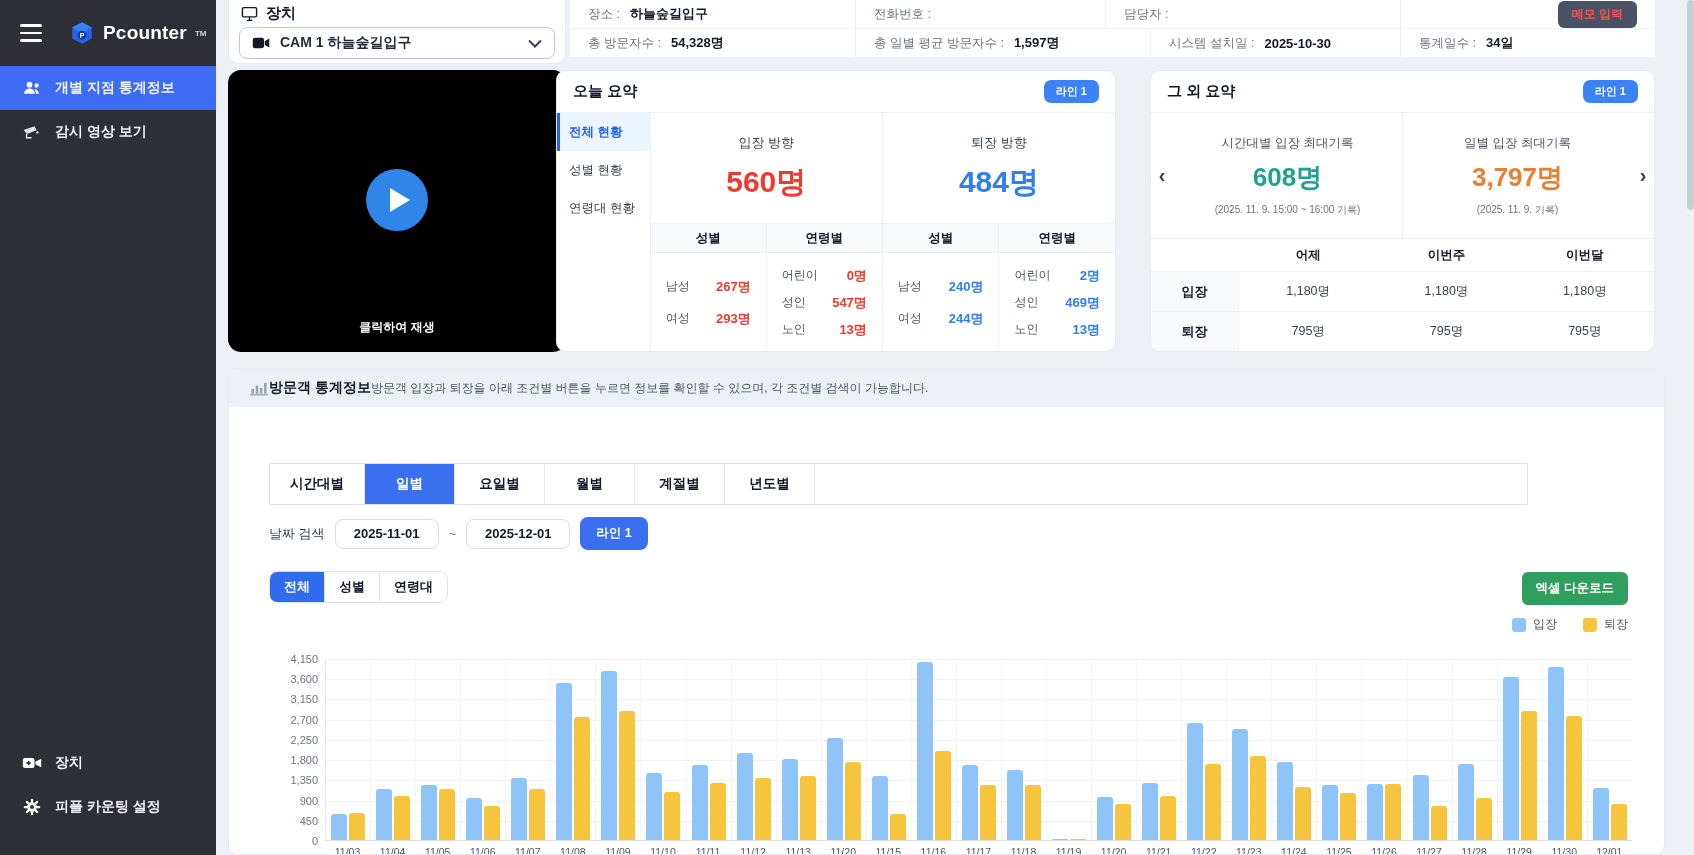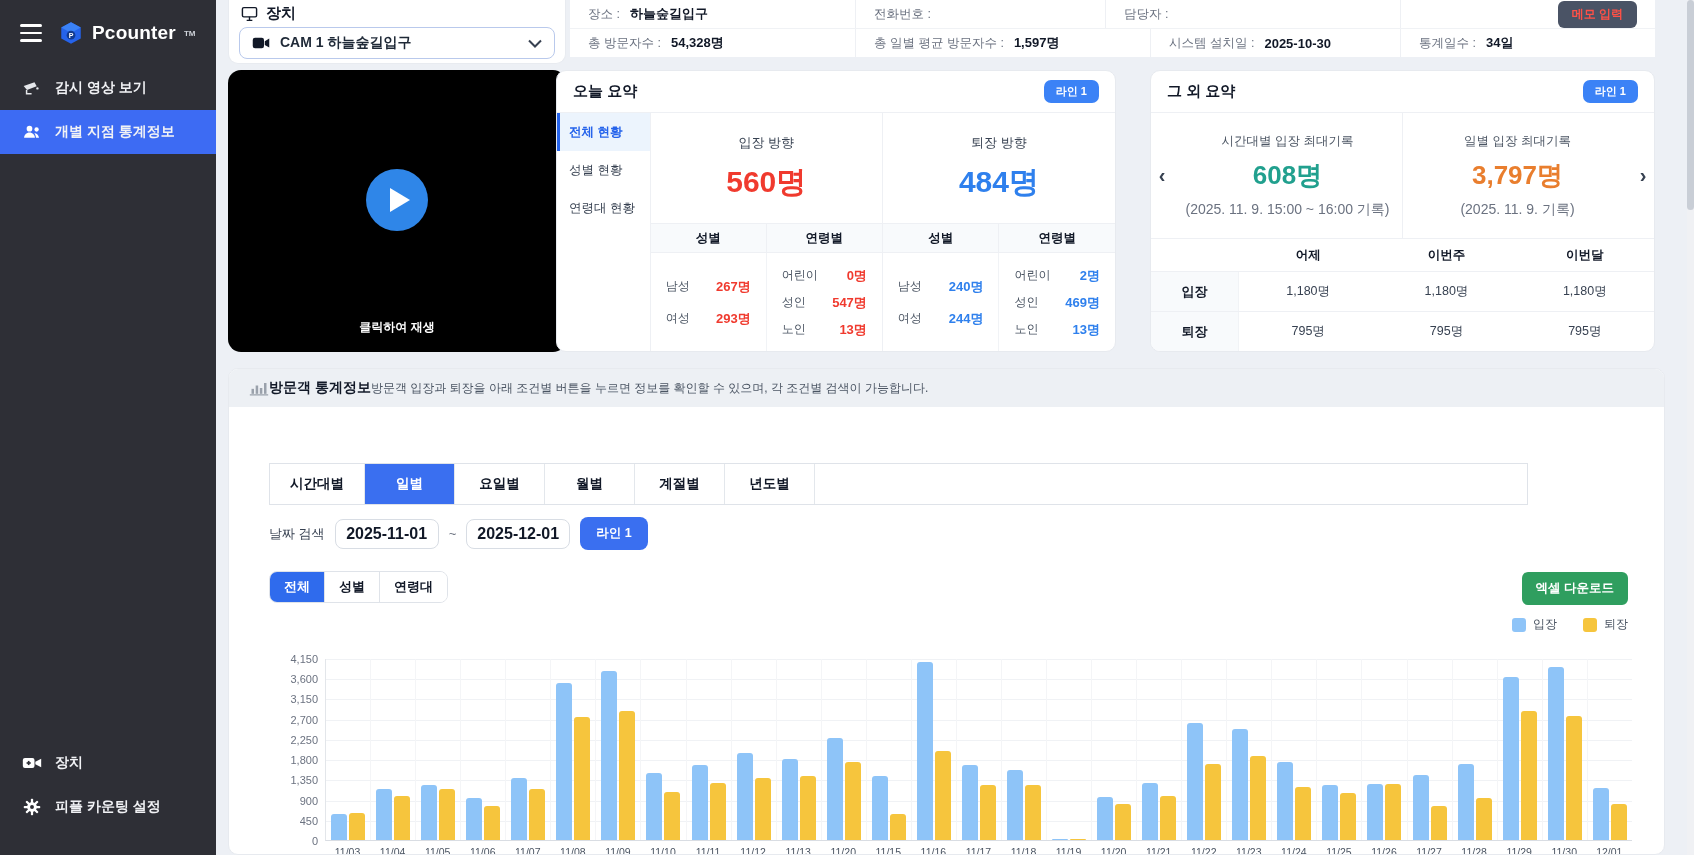--- a/index.html
+++ b/index.html
@@ -3,21 +3,21 @@
 <meta charset="utf-8">
 <style>
   * { margin:0; padding:0; box-sizing:border-box; }
   html,body { width:1694px; height:855px; }
   body {
     font-family:"Liberation Sans","DejaVu Sans",sans-serif;
     background:#edf0f5; position:relative; overflow:hidden; color:#111827;
   }
   
   .sidebar { position:absolute; left:0; top:0; width:216px; height:855px; background:#2e2f36; z-index:5; }
-  .sb-top { display:flex; align-items:center; gap:16px; padding:20px 0 20px 20px; }
+  .sb-top { display:flex; align-items:center; gap:27px; padding:20px 0 20px 20px; }
   .hamburger { width:22px; display:flex; flex-direction:column; gap:5px; cursor:pointer; }
   .hamburger span { display:block; height:2.5px; background:#fff; border-radius:2px; }
   .logo { display:flex; align-items:center; gap:8px; }
   .logo-text { color:#fff; font-size:19px; font-weight:bold; letter-spacing:.2px; }
   .logo-tm { color:#cfd3da; font-size:8px; vertical-align:super; font-weight:bold; }
   .sb-item { display:flex; align-items:center; gap:13px; height:44px; padding-left:22px;
     color:#f1f2f5; font-size:14px; font-weight:bold; cursor:pointer; }
   .sb-item.active { background:#3d6bf3; }
   .sb-bottom { position:absolute; bottom:26px; left:0; right:0; }
   .sb-icon { width:20px; display:flex; justify-content:center; }
@@ -78,21 +78,21 @@
   
   #other-card { left:1150px; top:70px; width:505px; height:282px; }
   .stats-row { height:126px; display:flex; border-bottom:1px solid #eef0f4; }
   .car-arrow { width:22px; display:flex; align-items:center; justify-content:center; font-size:20px;
     font-weight:bold; color:#374151; cursor:pointer; }
   .stat-cell { flex:1; display:flex; flex-direction:column; align-items:center; justify-content:center; gap:8px; }
   .stat-cell.first { border-right:1px solid #eef0f4; }
   .stat-label { font-size:12.5px; color:#4b5563; }
   .stat-value { font-size:26px; font-weight:bold; }
   .stat-value.teal { color:#21a08e; } .stat-value.orange { color:#e97e2e; }
-  .stat-sub { font-size:14px; color:#6b7280; }
+  .stat-sub { font-size:10px; color:#6b7280; }
   .ot-table { }
   .ot-head { display:flex; height:32px; }
   .ot-head .spacer { width:88px; }
   .ot-head .h { flex:1; display:flex; align-items:center; justify-content:center; font-size:12.5px; font-weight:bold; }
   .ot-row { display:flex; height:40px; border-top:1px solid #eef0f4; }
   .ot-row .lab { width:88px; background:#f8fafc; display:flex; align-items:center; justify-content:center;
     font-size:13px; font-weight:bold; border-right:1px solid #f1f3f6; }
   .ot-row .val { flex:1; display:flex; align-items:center; justify-content:center; font-size:12.5px; color:#374151; }
   
   #stats-card { left:228px; top:368px; width:1437px; height:487px; }
@@ -100,21 +100,21 @@
   .sec-title { font-size:14px; font-weight:bold; color:#111827; }
   .sec-desc { font-size:12px; color:#4b5563; }
   .tabs { margin:56px 0 0 40px; width:1259px; height:42px; display:flex; border:1px solid #dfe3e9; }
   .tab { width:90px; display:flex; align-items:center; justify-content:center; font-size:13.5px; font-weight:bold;
     color:#111827; border-right:1px solid #e3e7ec; background:#fff; cursor:pointer; }
   .tab.active { background:#3a6ff0; color:#fff; }
   .tab-fill { flex:1; background:#fff; }
   .date-row { margin:12px 0 0 40px; display:flex; align-items:center; gap:10px; }
   .date-label { font-size:13px; color:#374151; }
   .date-input { width:104px; height:30px; border:1px solid #d8dde4; border-radius:8px; text-align:center;
-    font-size:16px; font-weight:bold; color:#111827; font-family:inherit; background:#fff; }
+    font-size:13px; font-weight:bold; color:#111827; font-family:inherit; background:#fff; }
   .tilde { font-size:13px; color:#6b7280; }
   .line-btn { background:#3a6ff0; color:#fff; font-size:12.5px; font-weight:bold; border:none;
     padding:8px 16px; border-radius:8px; cursor:pointer; }
   .filter-row { margin:22px 40px 0 40px; display:flex; align-items:center; position:relative; height:30px; }
   .seg-group { display:flex; border:1px solid #dfe3e9; border-radius:8px; overflow:hidden; }
   .seg { padding:6px 14px; font-size:13px; font-weight:bold; color:#111827; background:#fff;
     border-right:1px solid #dfe3e9; cursor:pointer; }
   .seg:last-child { border-right:none; }
   .seg.active { background:#2f6bed; color:#fff; }
   .excel-btn { position:absolute; right:-4px; top:0; background:#2f9e5f; color:#fff; font-size:12.5px;
@@ -157,40 +157,40 @@
             <path d="M12 2l9 5v10l-9 5-9-5V7z" fill="#2563eb"></path>
             <path d="M12 2l9 5-9 5-9-5z" fill="#3b82f6"></path>
             <circle cx="12" cy="14" r="4" fill="#123a8f"></circle>
             <text x="12" y="17" text-anchor="middle" font-size="6.5" fill="#fff" font-weight="bold">P</text>
           </svg>
       </span>
       <span class="logo-text">Pcounter</span>
       <span class="logo-tm">TM</span>
     </div>
   </div>
-  <div class="sb-item">
-    <span class="sb-icon">
-      <svg width="20" height="18" viewBox="0 0 24 20" fill="none" stroke="#e5e7eb" stroke-width="1.8">
-          <path d="M2 7.5L15 3l2.6 5L6 12.3z" fill="#e5e7eb" stroke="none"></path>
-          <path d="M5.5 12.5V17h6"></path>
-          <circle cx="18.5" cy="10.5" r="1.4" fill="#e5e7eb" stroke="none"></circle>
-        </svg>
-    </span>
-    <span>감시 영상 보기</span>
-  </div>
   <div class="sb-item active">
     <span class="sb-icon">
       <svg width="20" height="18" viewBox="0 0 24 20" fill="#fff">
           <circle cx="9" cy="6" r="3.4"></circle>
           <path d="M2.5 17c0-3.6 2.9-6.5 6.5-6.5s6.5 2.9 6.5 6.5z"></path>
           <circle cx="17.5" cy="7" r="2.6"></circle>
           <path d="M14.8 11.3c2.9.4 5.2 2.7 5.6 5.7h-3.6c-.2-2.2-.9-4.2-2-5.7z"></path>
         </svg>
     </span>
     <span>개별 지점 통계정보</span>
+  </div>
+  <div class="sb-item">
+    <span class="sb-icon">
+      <svg width="20" height="18" viewBox="0 0 24 20" fill="none" stroke="#e5e7eb" stroke-width="1.8">
+          <path d="M2 7.5L15 3l2.6 5L6 12.3z" fill="#e5e7eb" stroke="none"></path>
+          <path d="M5.5 12.5V17h6"></path>
+          <circle cx="18.5" cy="10.5" r="1.4" fill="#e5e7eb" stroke="none"></circle>
+        </svg>
+    </span>
+    <span>감시 영상 보기</span>
   </div>
   <div class="sb-bottom">
     <div class="sb-item">
       <span class="sb-icon">
         <svg width="20" height="16" viewBox="0 0 24 18" fill="#fff">
             <rect x="1" y="3" width="14" height="12" rx="2.5"></rect>
             <path d="M16 7.5l7-3.5v10l-7-3.5z"></path>
             <rect x="5.5" y="8" width="5" height="2" fill="#2e2f36"></rect>
             <rect x="7" y="6.5" width="2" height="5" fill="#2e2f36"></rect>
           </svg>

